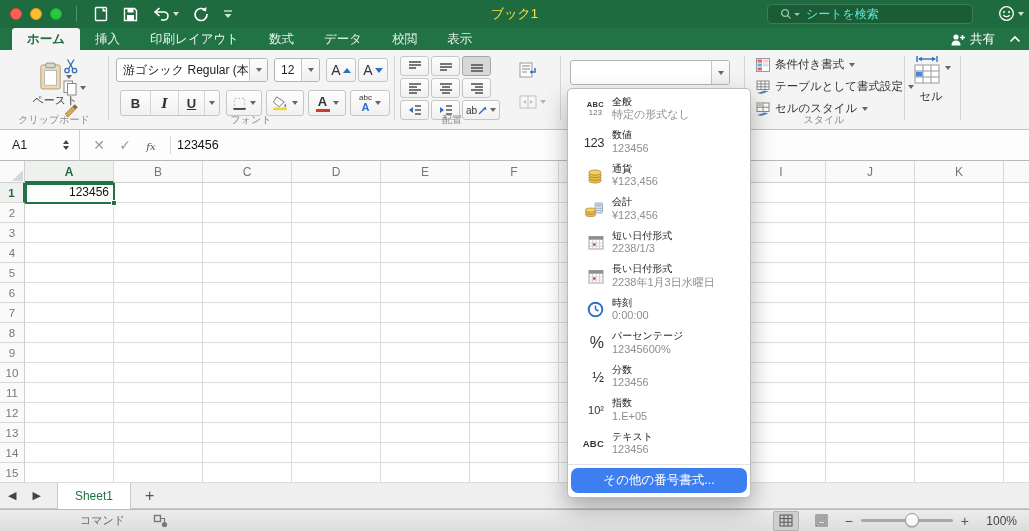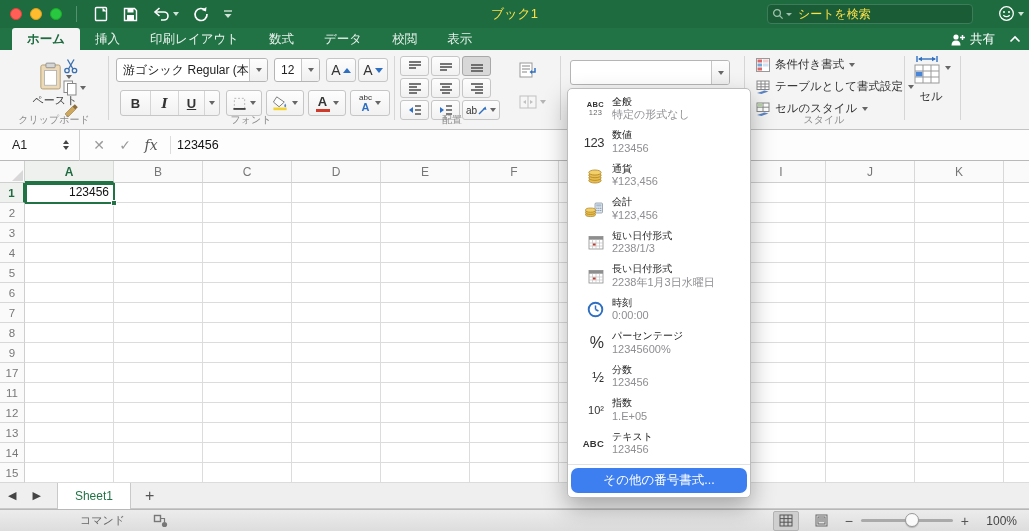--- a/index.html
+++ b/index.html
@@ -11,21 +11,21 @@
   .lights { display:flex; gap:8px; margin-left:10px; }
   .light { width:12px; height:12px; border-radius:50%; }
   .light.red{ background:#ff5f57; border:1px solid #e0443e;}
   .light.yellow{ background:#febc2e; border:1px solid #d8a023;}
   .light.green{ background:#28c840; border:1px solid #1dad2b;}
   .qa-sep { width:1px; height:16px; background:rgba(255,255,255,.25); margin:0 10px 0 14px; }
   .qabtn { display:flex; align-items:center; padding:2px 7px; cursor:default; }
   .qabtn svg { display:block; }
   .caret-w { width:0;height:0;border-left:3.5px solid transparent;border-right:3.5px solid transparent;border-top:4px solid #cfe3d6; margin-left:3px;}
   .tb-title { position:absolute; left:0; right:0; text-align:center; color:#fde047; font-size:13px; pointer-events:none; }
-  .searchbox { position:absolute; left:767px; top:4px; width:206px; height:20px; background:#195c36; border:1px solid #3d7c59; border-radius:4px; display:flex; align-items:center; padding:0 4px; color:#fde047; font-size:12px; }
+  .searchbox { position:absolute; left:767px; top:4px; width:206px; height:20px; background:#195c36; border:1px solid #3d7c59; border-radius:4px; display:flex; align-items:center; padding:0 12px; color:#5eead4; font-size:12px; }
   .searchbox svg { margin-right:2px; }
   .caret-s { width:0;height:0;border-left:3px solid transparent;border-right:3px solid transparent;border-top:3.5px solid #9fc0ac; margin-right:6px;}
   .smiley { position:absolute; left:998px; top:5px; display:flex; align-items:center; }
 
   
   .tabrow { position:absolute; left:0; top:28px; width:1029px; height:22px; background:#217346; display:flex; align-items:flex-end; }
   .rtab { height:22px; line-height:22px; padding:0 15px; color:#e9f2ec; font-size:12.5px; border-radius:3px 3px 0 0; cursor:default; }
   .rtab.active { background:#f4f4f4; color:#1e6b40; font-weight:bold; }
   .rtab:first-child { margin-left:12px; }
   .tabrow-right { position:absolute; right:8px; top:28px; height:22px; display:flex; align-items:center; gap:14px; color:#fff; font-size:12.5px; }
@@ -53,21 +53,21 @@
   .bigbtn { position:absolute; display:flex; flex-direction:column; align-items:center; font-size:11.5px; color:#333; }
 
   
   .fbar { position:absolute; left:0; top:130px; width:1029px; height:31px; background:#fdfdfd; border-bottom:1px solid #b9b9b9; display:flex; align-items:center; }
   .namebox { width:80px; height:31px; display:flex; align-items:center; border-right:1px solid #d0d0d0; position:relative; }
   .namebox .ref { padding-left:12px; font-size:12.5px; color:#222; flex:1; }
   .stepper { display:flex; flex-direction:column; margin-right:10px; gap:2px; }
   .stp-up { width:0;height:0;border-left:3.5px solid transparent;border-right:3.5px solid transparent;border-bottom:4.5px solid #444;}
   .stp-dn { width:0;height:0;border-left:3.5px solid transparent;border-right:3.5px solid transparent;border-top:4.5px solid #444;}
   .fico { width:26px; text-align:center; color:#9a9a9a; font-size:14px; cursor:default; }
-  .fx { font-family:"DejaVu Serif",serif; font-style:italic; font-size:14px; color:#555; }
+  .fx { font-family:"DejaVu Serif",serif; font-style:italic; font-size:10px; color:#555; }
   .fdiv { width:1px; height:18px; background:#dcdcdc; margin:0 6px; }
   .fval { font-size:12.5px; color:#111; }
 
   
   .gridarea { position:absolute; left:0; top:161px; width:1029px; height:322px; background:#fff; }
   .colrow { display:flex; height:22px; background:#fafafa; }
   .corner { width:25px; height:22px; border-right:1px solid #cfcfcf; border-bottom:1px solid #cfcfcf; background:#fafafa; position:relative; }
   .corner:after { content:""; position:absolute; right:1px; bottom:1px; width:0; height:0; border-left:11px solid transparent; border-bottom:11px solid #d8d8d8; }
   .colh { width:89px; height:22px; border-right:1px solid #d8d8d8; border-bottom:1px solid #cfcfcf; text-align:center; line-height:22px; font-size:12px; color:#777; background:#fafafa; }
   .colh.sel { color:#1e6b40; font-weight:bold; background:#eef1ee; border-bottom:2px solid #217346; }
@@ -637,21 +637,21 @@
           <div class="cell"></div>
           <div class="cell"></div>
           <div class="cell"></div>
           <div class="cell"></div>
           <div class="cell"></div>
           <div class="cell"></div>
           <div class="cell"></div>
           <div class="cell last"></div>
         </div>
         <div class="grow">
-          <div class="rowh">17</div>
+          <div class="rowh">10</div>
           <div class="cell"></div>
           <div class="cell"></div>
           <div class="cell"></div>
           <div class="cell"></div>
           <div class="cell"></div>
           <div class="cell"></div>
           <div class="cell"></div>
           <div class="cell"></div>
           <div class="cell"></div>
           <div class="cell"></div>

